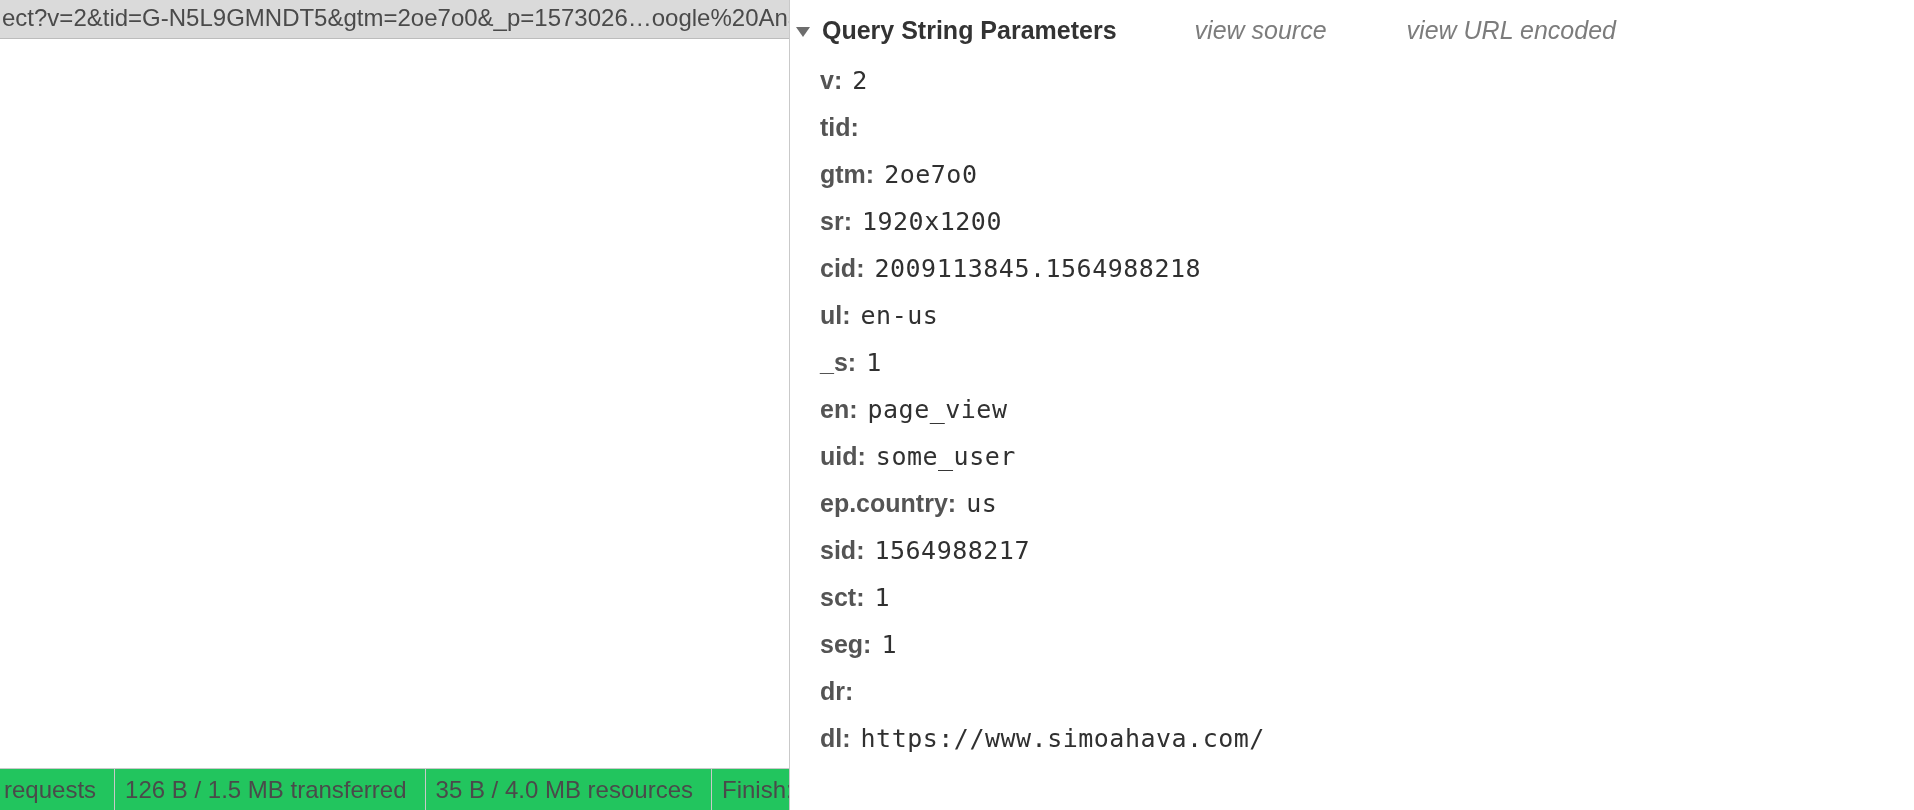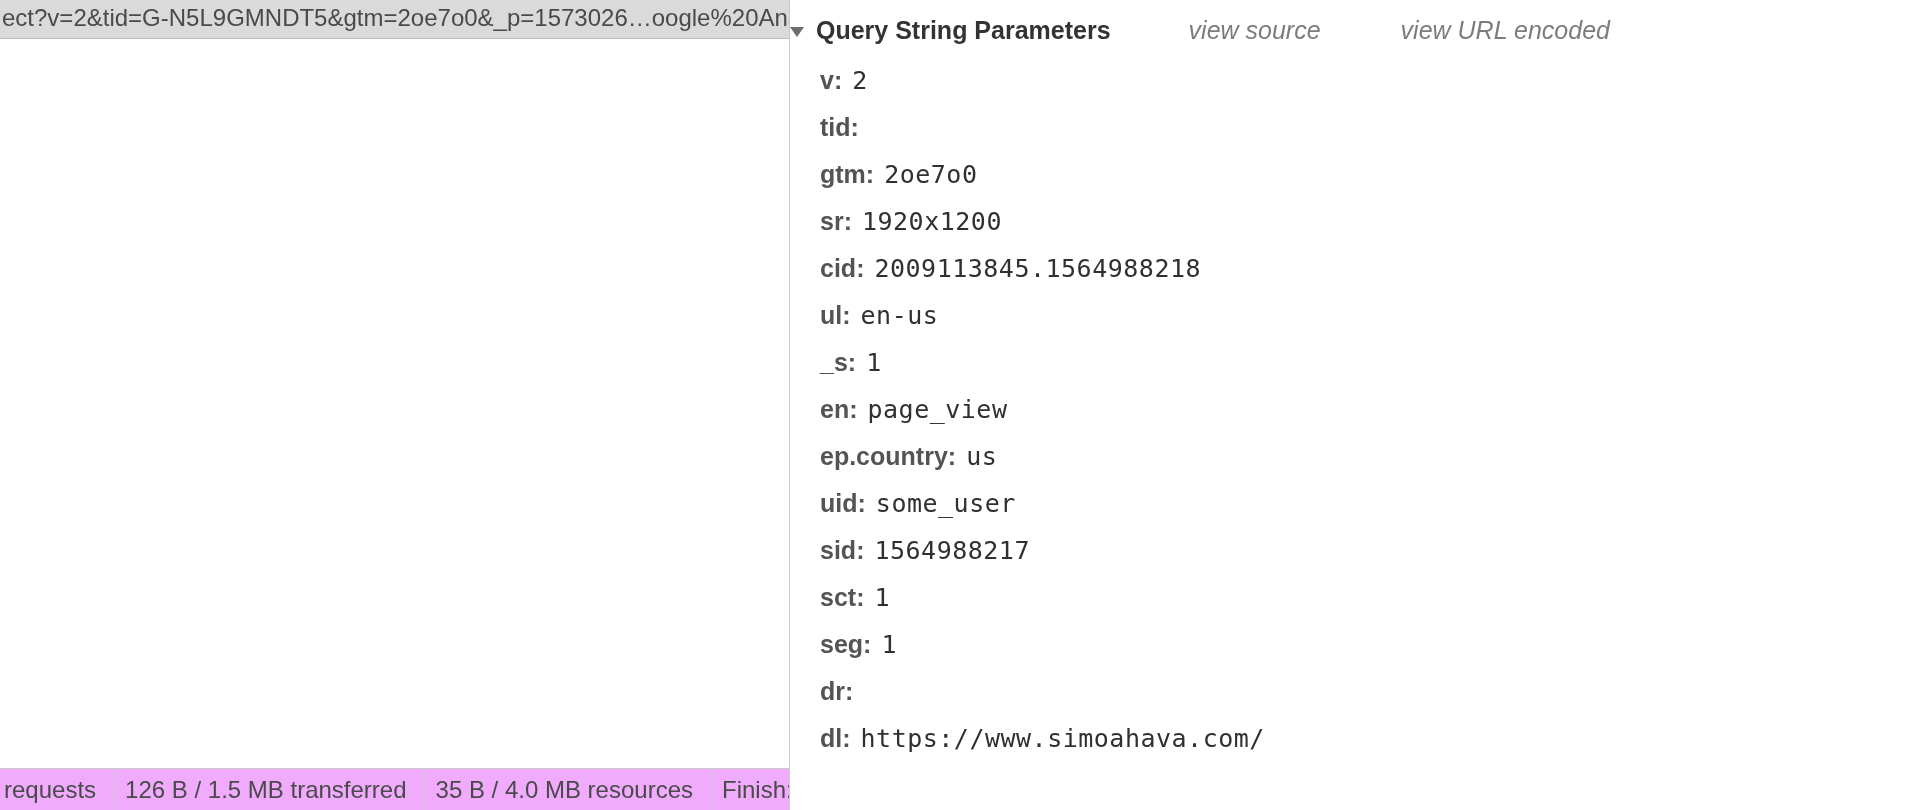--- a/index.html
+++ b/index.html
@@ -34,21 +34,21 @@
     font-size: 24px;
     color: #4a4a4a;
     white-space: nowrap;
     overflow: hidden;
   }
   .left-body {
     flex: 1 1 auto;
   }
   .status-bar {
     border-top: 1px solid #c9c9c9;
-    background: #f0abfc;
+    background: #22c55e;
     display: flex;
     align-items: stretch;
     height: 42px;
     font-size: 24px;
     color: #4a4a4a;
     white-space: nowrap;
     overflow: hidden;
   }
   .status-item {
     padding: 4px 18px 4px 10px;
@@ -60,21 +60,21 @@
   .status-item.last { border-right: 1px solid #c9c9c9; }
   .right {
     flex: 1 1 auto;
     height: 100%;
     display: flex;
     flex-direction: column;
   }
   .section-header {
     display: flex;
     align-items: center;
-    padding: 16px 10px 8px 0;
+    padding: 16px 10px 8px 6px;
     gap: 8px;
   }
   .disclosure {
     display: inline-block;
     width: 0;
     height: 0;
     border-left: 7px solid transparent;
     border-right: 7px solid transparent;
     border-top: 10px solid #6d6d6d;
     margin-right: 4px;
@@ -174,26 +174,26 @@
         </div>
         <div class="param-row">
           <span class="param-key">_s</span>
           <span class="param-val">1</span>
         </div>
         <div class="param-row">
           <span class="param-key">en</span>
           <span class="param-val">page_view</span>
         </div>
         <div class="param-row">
+          <span class="param-key">uid</span>
+          <span class="param-val">some_user</span>
+        </div>
+        <div class="param-row">
           <span class="param-key">ep.country</span>
           <span class="param-val">us</span>
-        </div>
-        <div class="param-row">
-          <span class="param-key">uid</span>
-          <span class="param-val">some_user</span>
         </div>
         <div class="param-row">
           <span class="param-key">sid</span>
           <span class="param-val">1564988217</span>
         </div>
         <div class="param-row">
           <span class="param-key">sct</span>
           <span class="param-val">1</span>
         </div>
         <div class="param-row">

